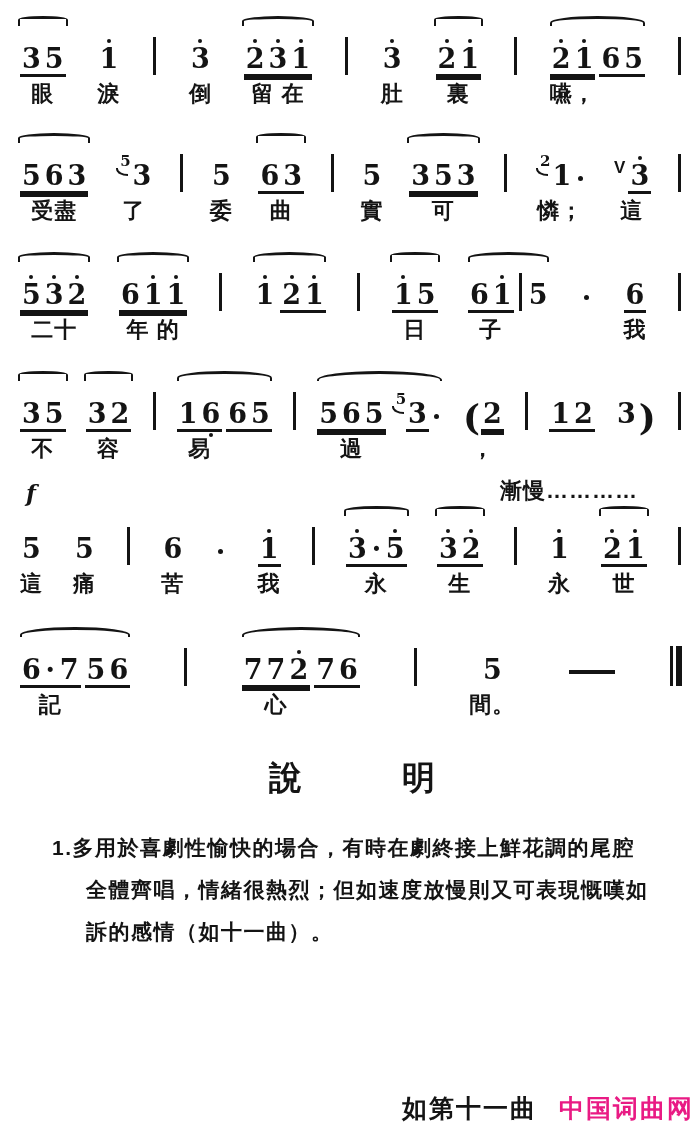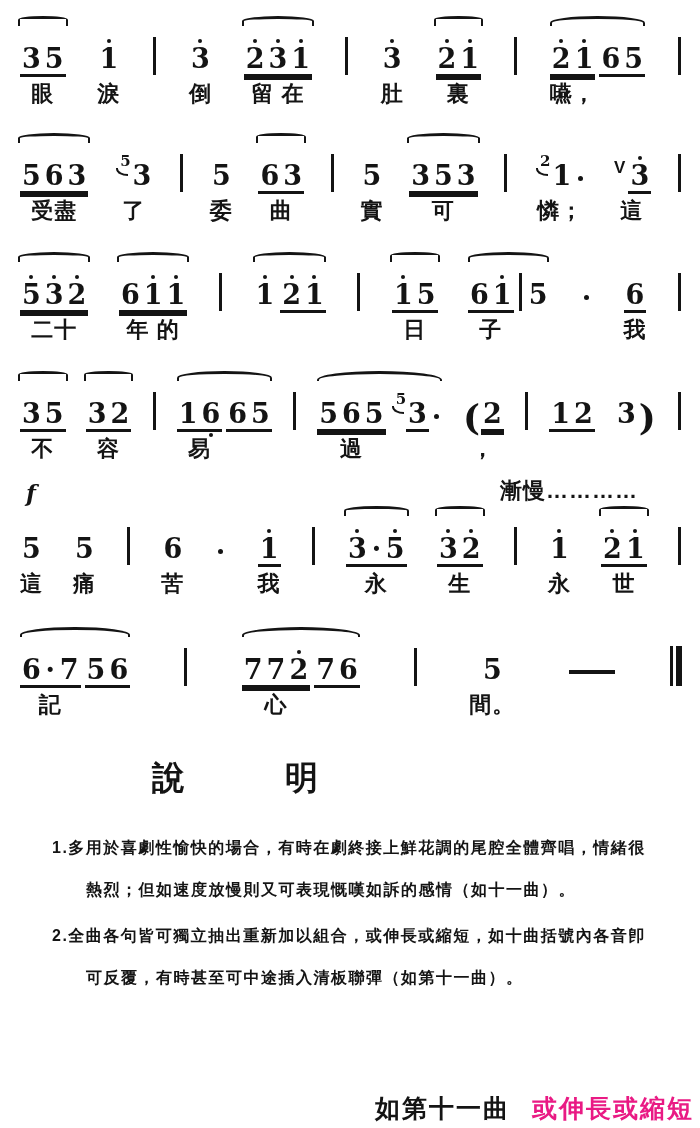--- a/index.html
+++ b/index.html
@@ -58,23 +58,23 @@
     font-size:36px; line-height:30px; margin:0 1px; }
   .grace { display:inline-flex; flex-direction:column; align-items:flex-start;
     margin:0 0 18px 2px; }
   .gnum { font-family:"DejaVu Serif","Liberation Serif",serif; font-weight:bold;
     font-size:15px; line-height:13px; margin-left:4px; }
   .gtie { width:12px; height:8px; border-left:2px solid #141414;
     border-bottom:2px solid #141414; border-bottom-left-radius:100% 90%; }
   .breath { font-weight:bold; font-size:17px; margin:0 3px 16px 2px; }
   
   .shuoming { margin-top:34px; padding:0 48px 0 52px; }
-  .sm-title { font-size:33px; font-weight:800;
+  .sm-title { text-align:center; font-size:33px; font-weight:800;
     letter-spacing:100px; text-indent:100px; margin-bottom:26px; }
-  .sm-p { font-size:16px; font-weight:700; line-height:42px; letter-spacing:1.5px;
+  .sm-p { font-size:21px; font-weight:700; line-height:42px; letter-spacing:1.5px;
     padding-left:34px; text-indent:-34px; margin-bottom:4px; }
   
   .pageno { position:absolute; top:1046px; right:46px;
     font-family:"DejaVu Serif","Liberation Serif",serif; font-style:italic;
     font-weight:bold; font-size:26px; letter-spacing:2px; }
   .credit { position:absolute; top:1092px; right:6px; font-size:25px;
     font-weight:800; letter-spacing:2px; white-space:pre; }
   .brand { margin-left:22px; }
 </style>
 </head>
@@ -896,19 +896,18 @@
             <span class="eb2"></span>
           </span>
           <span class="lyric"></span>
         </span>
       </div>
     </div>
 
   <div class="shuoming">
     <div class="sm-title">說明</div>
     <p class="sm-p"><span>1.</span><span>多用於喜劇性愉快的場合，有時在劇終接上鮮花調的尾腔全體齊唱，情緒很熱烈；但如速度放慢則又可表現慨嘆如訴的感情（如十一曲）。</span></p>
-    <p class="sm-p"><span>2.</span><span>全曲各句皆可獨立抽出重新加以組合，或伸長或縮短，如十曲括號內各音卽可反覆，有時甚至可中途插入清板聯彈（如第十一曲）。</span></p>
   </div>
 
 
-  <div class="credit"><span>如第十一曲</span><span class="brand" style="color: rgb(233, 26, 132);">或伸長或縮短</span></div>
+  <div class="credit"><span>如第十一曲</span><span class="brand" style="color: rgb(233, 26, 132);">中国词曲网</span></div>
 
 </div>
 
 </body></html>

